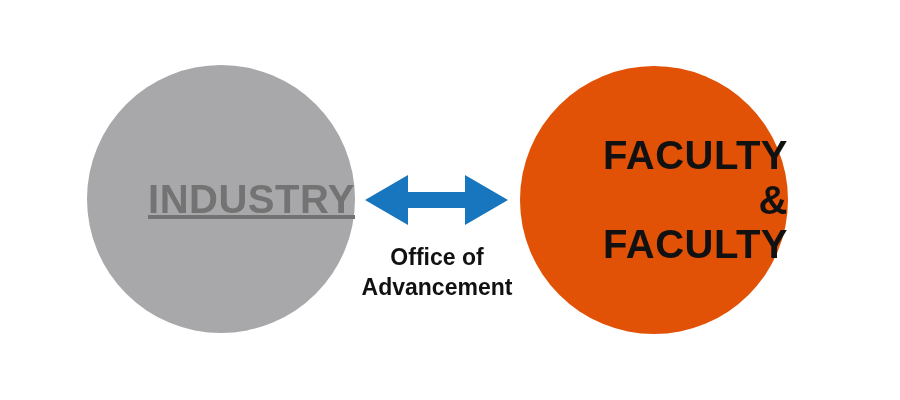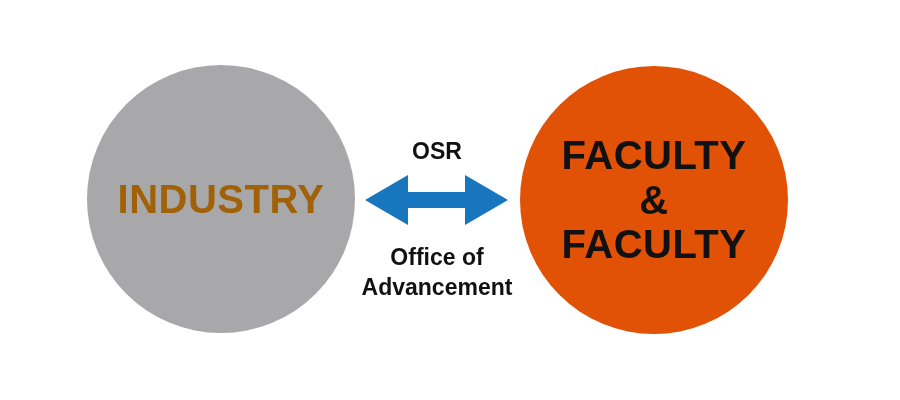--- a/index.html
+++ b/index.html
@@ -21,20 +21,21 @@
     text-align: center;
     display: flex;
     align-items: center;
     justify-content: center;
     flex-direction: column;
   }
   .circle-label {
     font-size: 40px;
     line-height: 1.12;
     letter-spacing: 0.5px;
+    align-items: flex-end;
   }
   .industry-label {
     left: 87px; top: 65px;
     width: 268px; height: 268px;
   }
   .faculty-label {
     left: 520px; top: 66px;
     width: 268px; height: 268px;
   }
   .osr-label {
@@ -55,28 +56,27 @@
 <body>
 
 <div class="stage" style="background: rgb(255, 255, 255);">
 
   <svg class="shapes-svg" viewBox="0 0 900 400" aria-hidden="true">
     <circle cx="221" cy="199" r="134" fill="#A8A8AA"></circle>
     <circle cx="654" cy="200" r="134" fill="#E15206"></circle>
     <polygon points="365,200 408,175 408,192 465,192 465,175 508,200 465,225 465,208 408,208 408,225" fill="#1776BD"></polygon>
   </svg>
 
-  <div class="label circle-label industry-label" style="color: #a16207;">INDUSTRY</div>
+  <div class="label circle-label industry-label" style="color: #737373; text-decoration: underline;">INDUSTRY</div>
 
   <div class="label circle-label faculty-label" style="color: rgb(17, 17, 17);">
     <div>FACULTY</div>
     <div>&amp;</div>
     <div>FACULTY</div>
   </div>
 
-  <div class="label osr-label" style="color: rgb(17, 17, 17);">OSR</div>
 
   <div class="label office-label" style="color: rgb(17, 17, 17); margin-top: 6px;">
     <div>Office of</div>
     <div>Advancement</div>
   </div>
 
 </div>
 
 </body></html>

